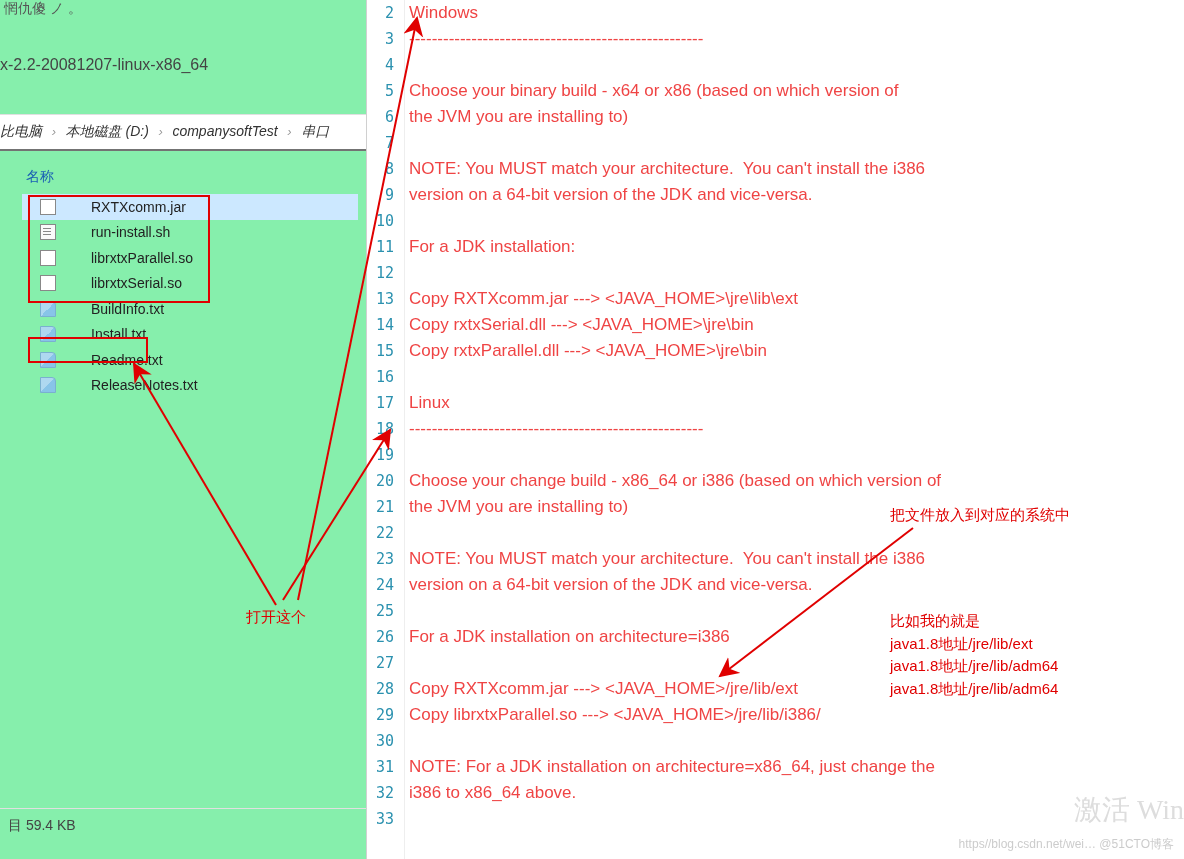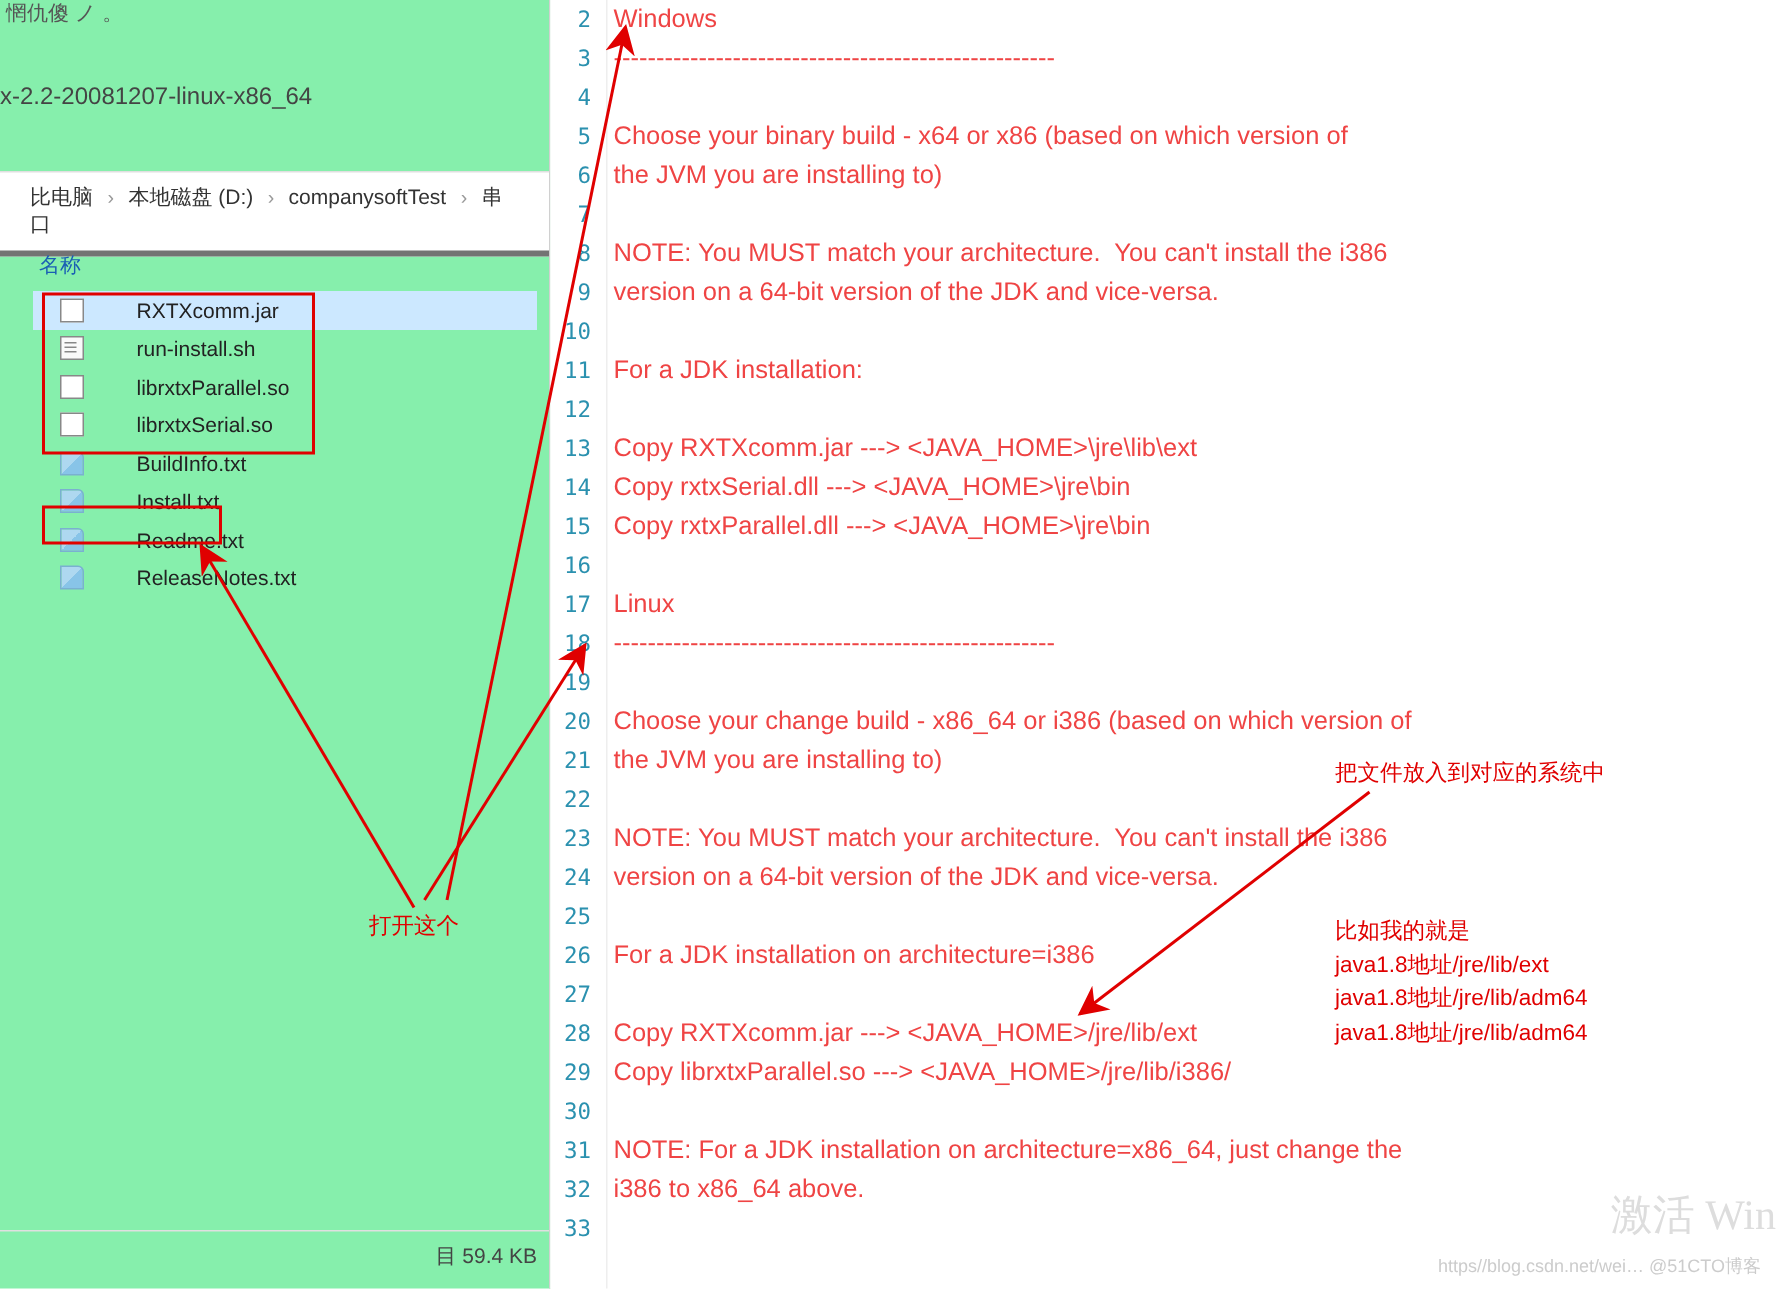--- a/index.html
+++ b/index.html
@@ -3,42 +3,42 @@
   <meta charset="utf-8">
   <style>
     * { margin: 0; padding: 0; box-sizing: border-box; }
     body { font-family: "Microsoft YaHei", "Segoe UI", sans-serif; font-size: 13px; background: #fff; overflow: hidden; width: 1184px; height: 859px; position: relative; }
     
     .left-panel { position: absolute; left: 0; top: 0; width: 367px; height: 859px; border-right: 1px solid #d0d0d0; background: #86efac; }
     .truncated-top { position: absolute; left: 0; top: 0; right: 0; height: 15px; color: #555; font-size: 14px; padding-left: 4px; overflow: hidden; }
     .window-title { position: absolute; left: 0; top: 50px; padding: 6px 0 6px 0; width: 100%; color: #444; font-size: 16px; }
     .menu-bar { position: absolute; left: 0; top: 82px; width: 100%; padding: 6px 0; }
     .menu-item { display: inline-block; padding: 4px 18px; font-size: 14px; color: #333; margin-top: 28px; }
-    .breadcrumb-bar { position: absolute; top: 114px; left: 0; right: 0; border-top: 1px solid #e0e0e0; border-bottom: 4px solid #737373; padding: 8px 20px; background: #fff; }
+    .breadcrumb-bar { position: absolute; top: 114px; left: 0; right: 0; border-top: 1px solid #e0e0e0; border-bottom: 2px solid #737373; padding: 8px 0; background: #fff; font-style: italic; }
     .crumb { color: #333; font-size: 14px; }
     .crumb-sep { color: #999; margin: 0 6px; }
     
     .file-list-container { position: absolute; top: 160px; left: 0; right: 0; bottom: 40px; padding: 0 8px; }
     .fl-header { padding: 8px 18px; color: #1a5fb4; font-size: 14px; }
     .fl-body { padding-left: 14px; }
     .fl-row { display: flex; align-items: center; height: 25.5px; padding-left: 18px; gap: 27px; }
     .fl-row.selected { background: #cce8ff; }
     .fl-icon { width: 16px; height: 16px; margin-right: 8px; flex-shrink: 0; }
     .fl-name { font-size: 14px; color: #222; }
     .icon-jar { border: 1px solid #888; background: #fff; }
     .icon-sh { border: 1px solid #888; background: #fafafa; position: relative; }
     .icon-sh::after { content: ""; position: absolute; left: 2px; top: 3px; width: 8px; height: 1px; background: #888; box-shadow: 0 3px 0 #888, 0 6px 0 #888; }
     .icon-so { border: 1px solid #888; background: #fff; }
     .icon-txt { background: linear-gradient(135deg, #aed8f0 50%, #88c4e8 50%); border: 1px solid #7ab0d0; border-radius: 0 4px 0 0; }
     
     .red-box { position: absolute; border: 2px solid #e00000; pointer-events: none; }
     .box1 { left: 28px; top: 195px; width: 182px; height: 108px; }
     .box2 { left: 28px; top: 337px; width: 120px; height: 26px; }
     
-    .status-bar { position: absolute; bottom: 4px; left: 0; right: 0; border-top: 1px solid #e0e0e0; padding: 8px 8px; font-size: 14px; color: #444; text-align: right; }
+    .status-bar { position: absolute; bottom: 16px; left: 0; right: 0; border-top: 1px solid #e0e0e0; padding: 8px 8px; font-size: 14px; color: #444; }
     
     .editor-panel { position: absolute; left: 367px; top: 0; right: 0; bottom: 0; background: #fff; display: flex; }
     .gutter { width: 38px; background: #fff; border-right: 1px solid #eee; text-align: right; color: #2b91af; font-family: Consolas, monospace; font-size: 15px; padding-top: 0; }
     .gutter-line { height: 26px; line-height: 26px; padding-right: 10px; }
     .code-area { flex: 1; font-family: "Segoe UI", sans-serif; font-size: 17px; color: #ef4444; padding-left: 4px; position: relative; }
     .code-line { height: 26px; line-height: 26px; white-space: pre; }
     
     .annotation { position: absolute; color: #e00000; font-size: 15px; pointer-events: none; z-index: 10; }
     .ann1 { left: 246px; top: 608px; }
     .ann2 { left: 890px; top: 506px; }

